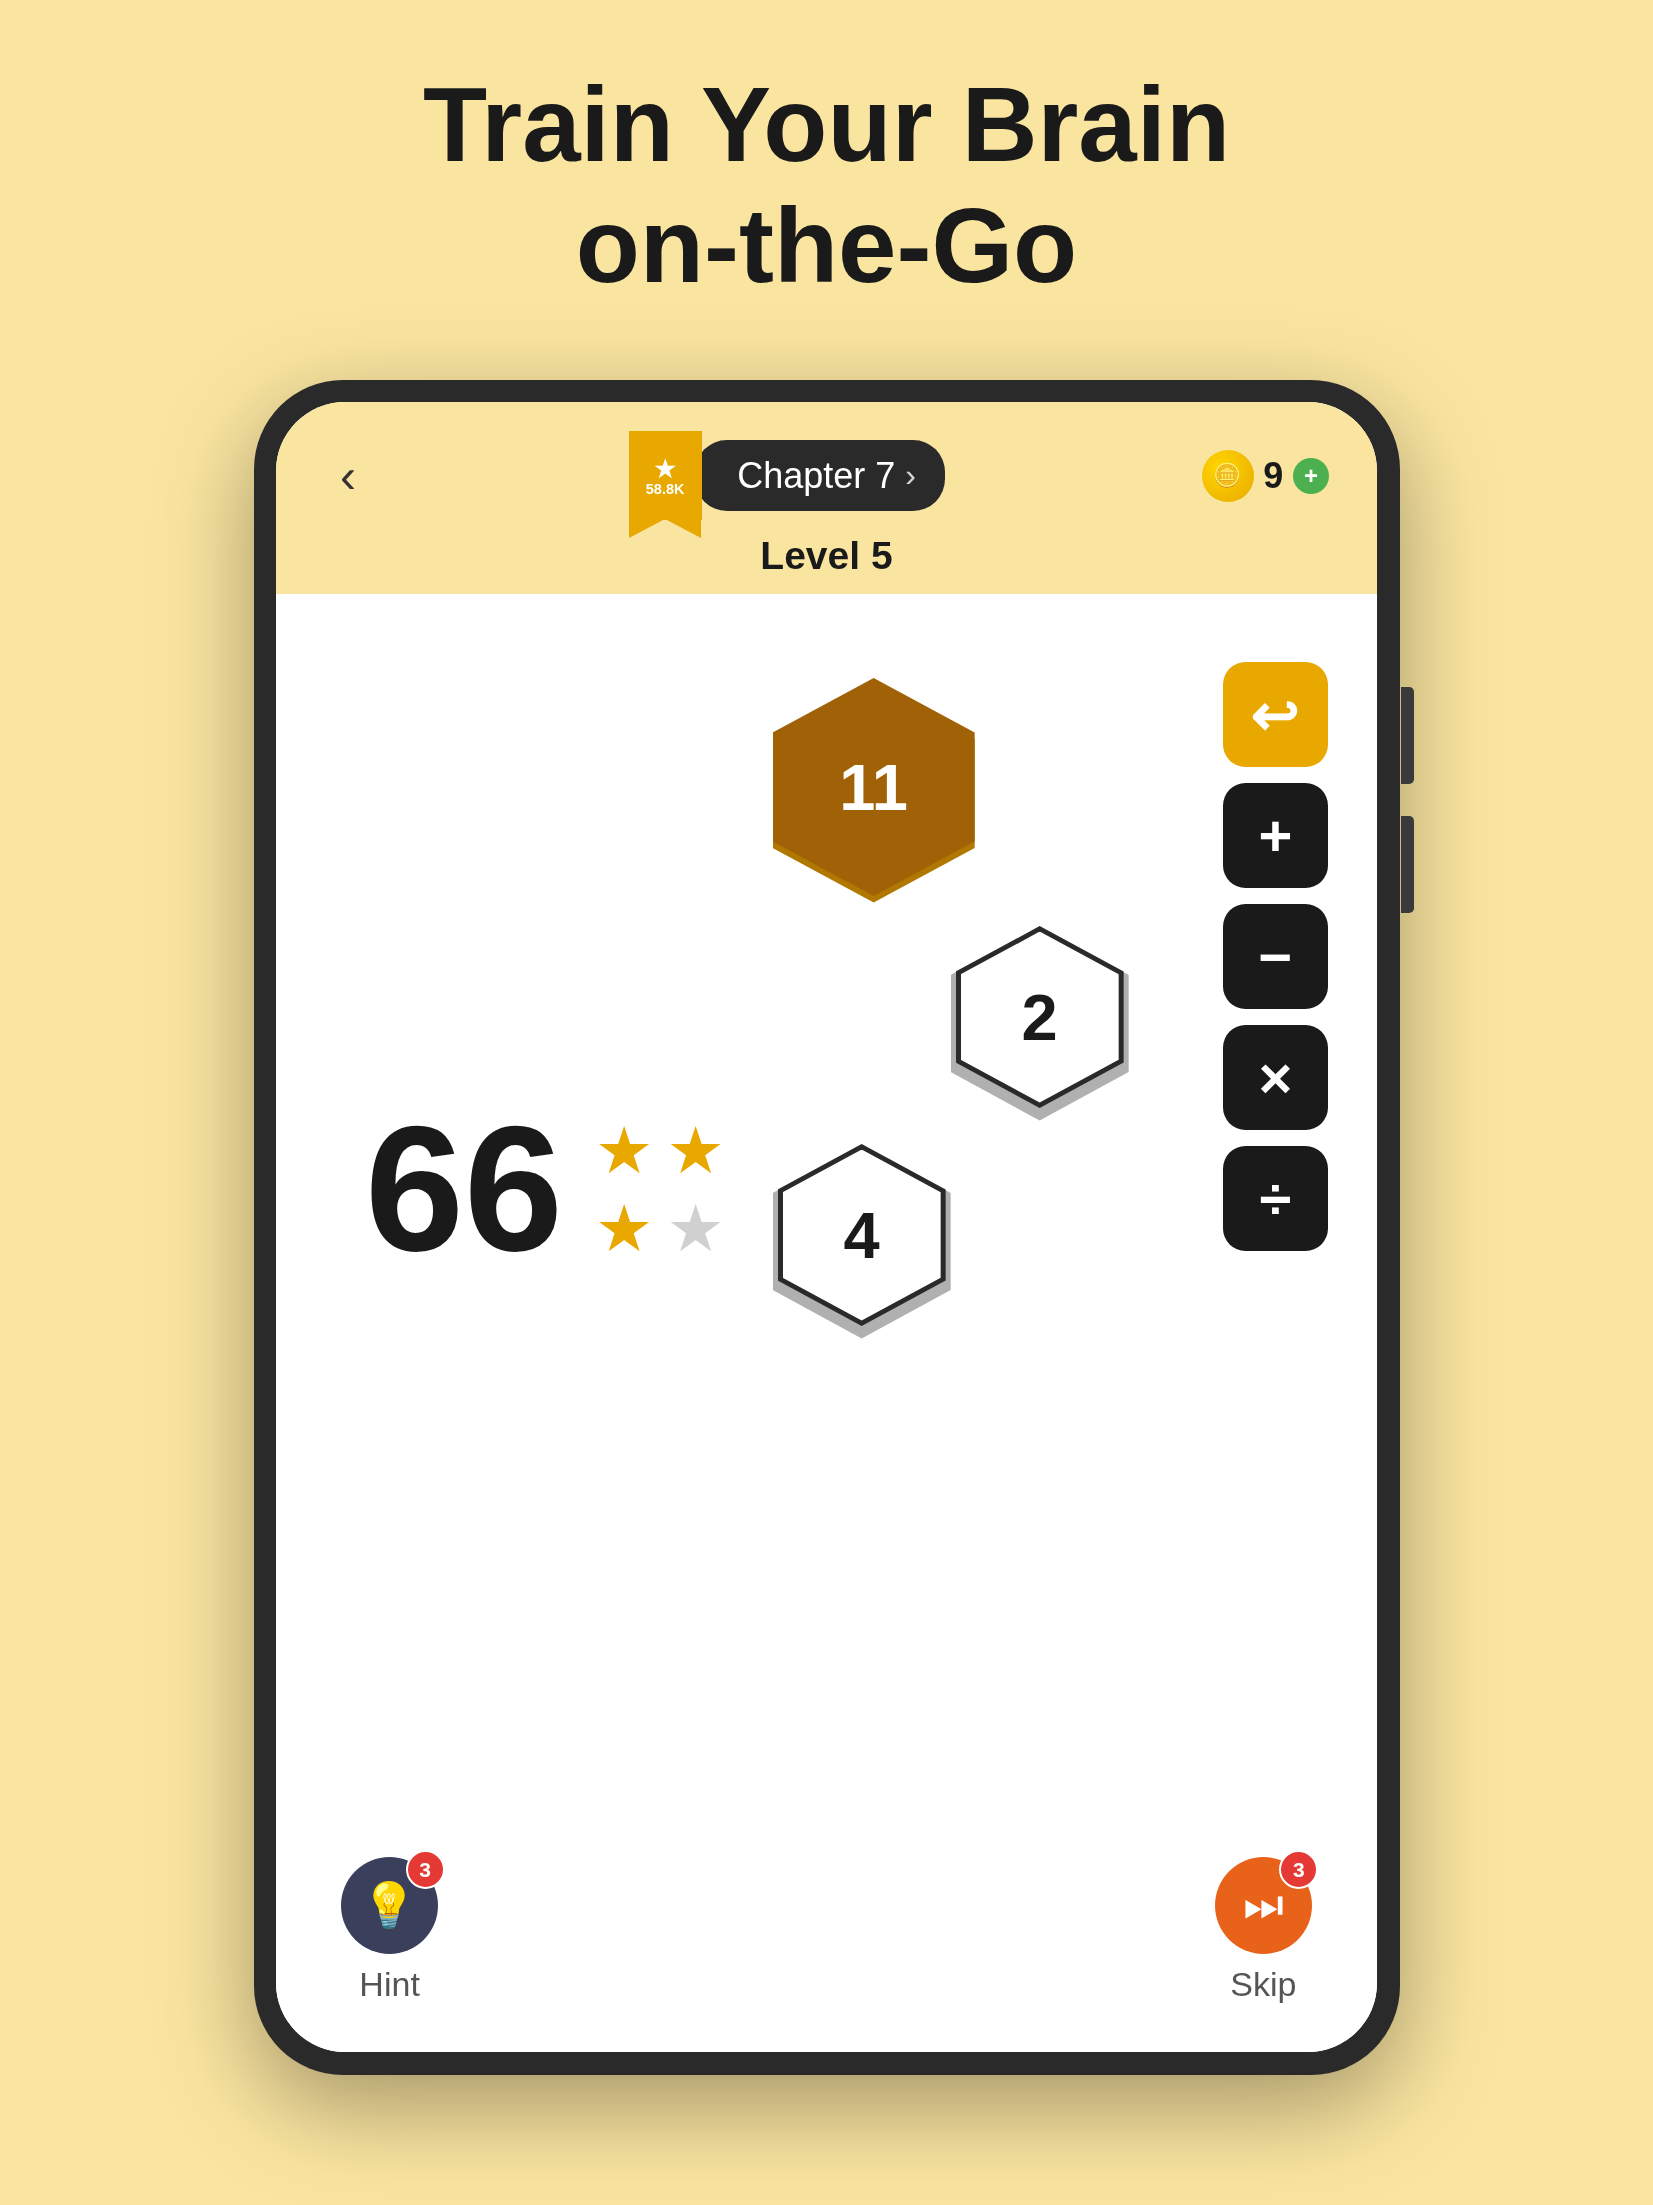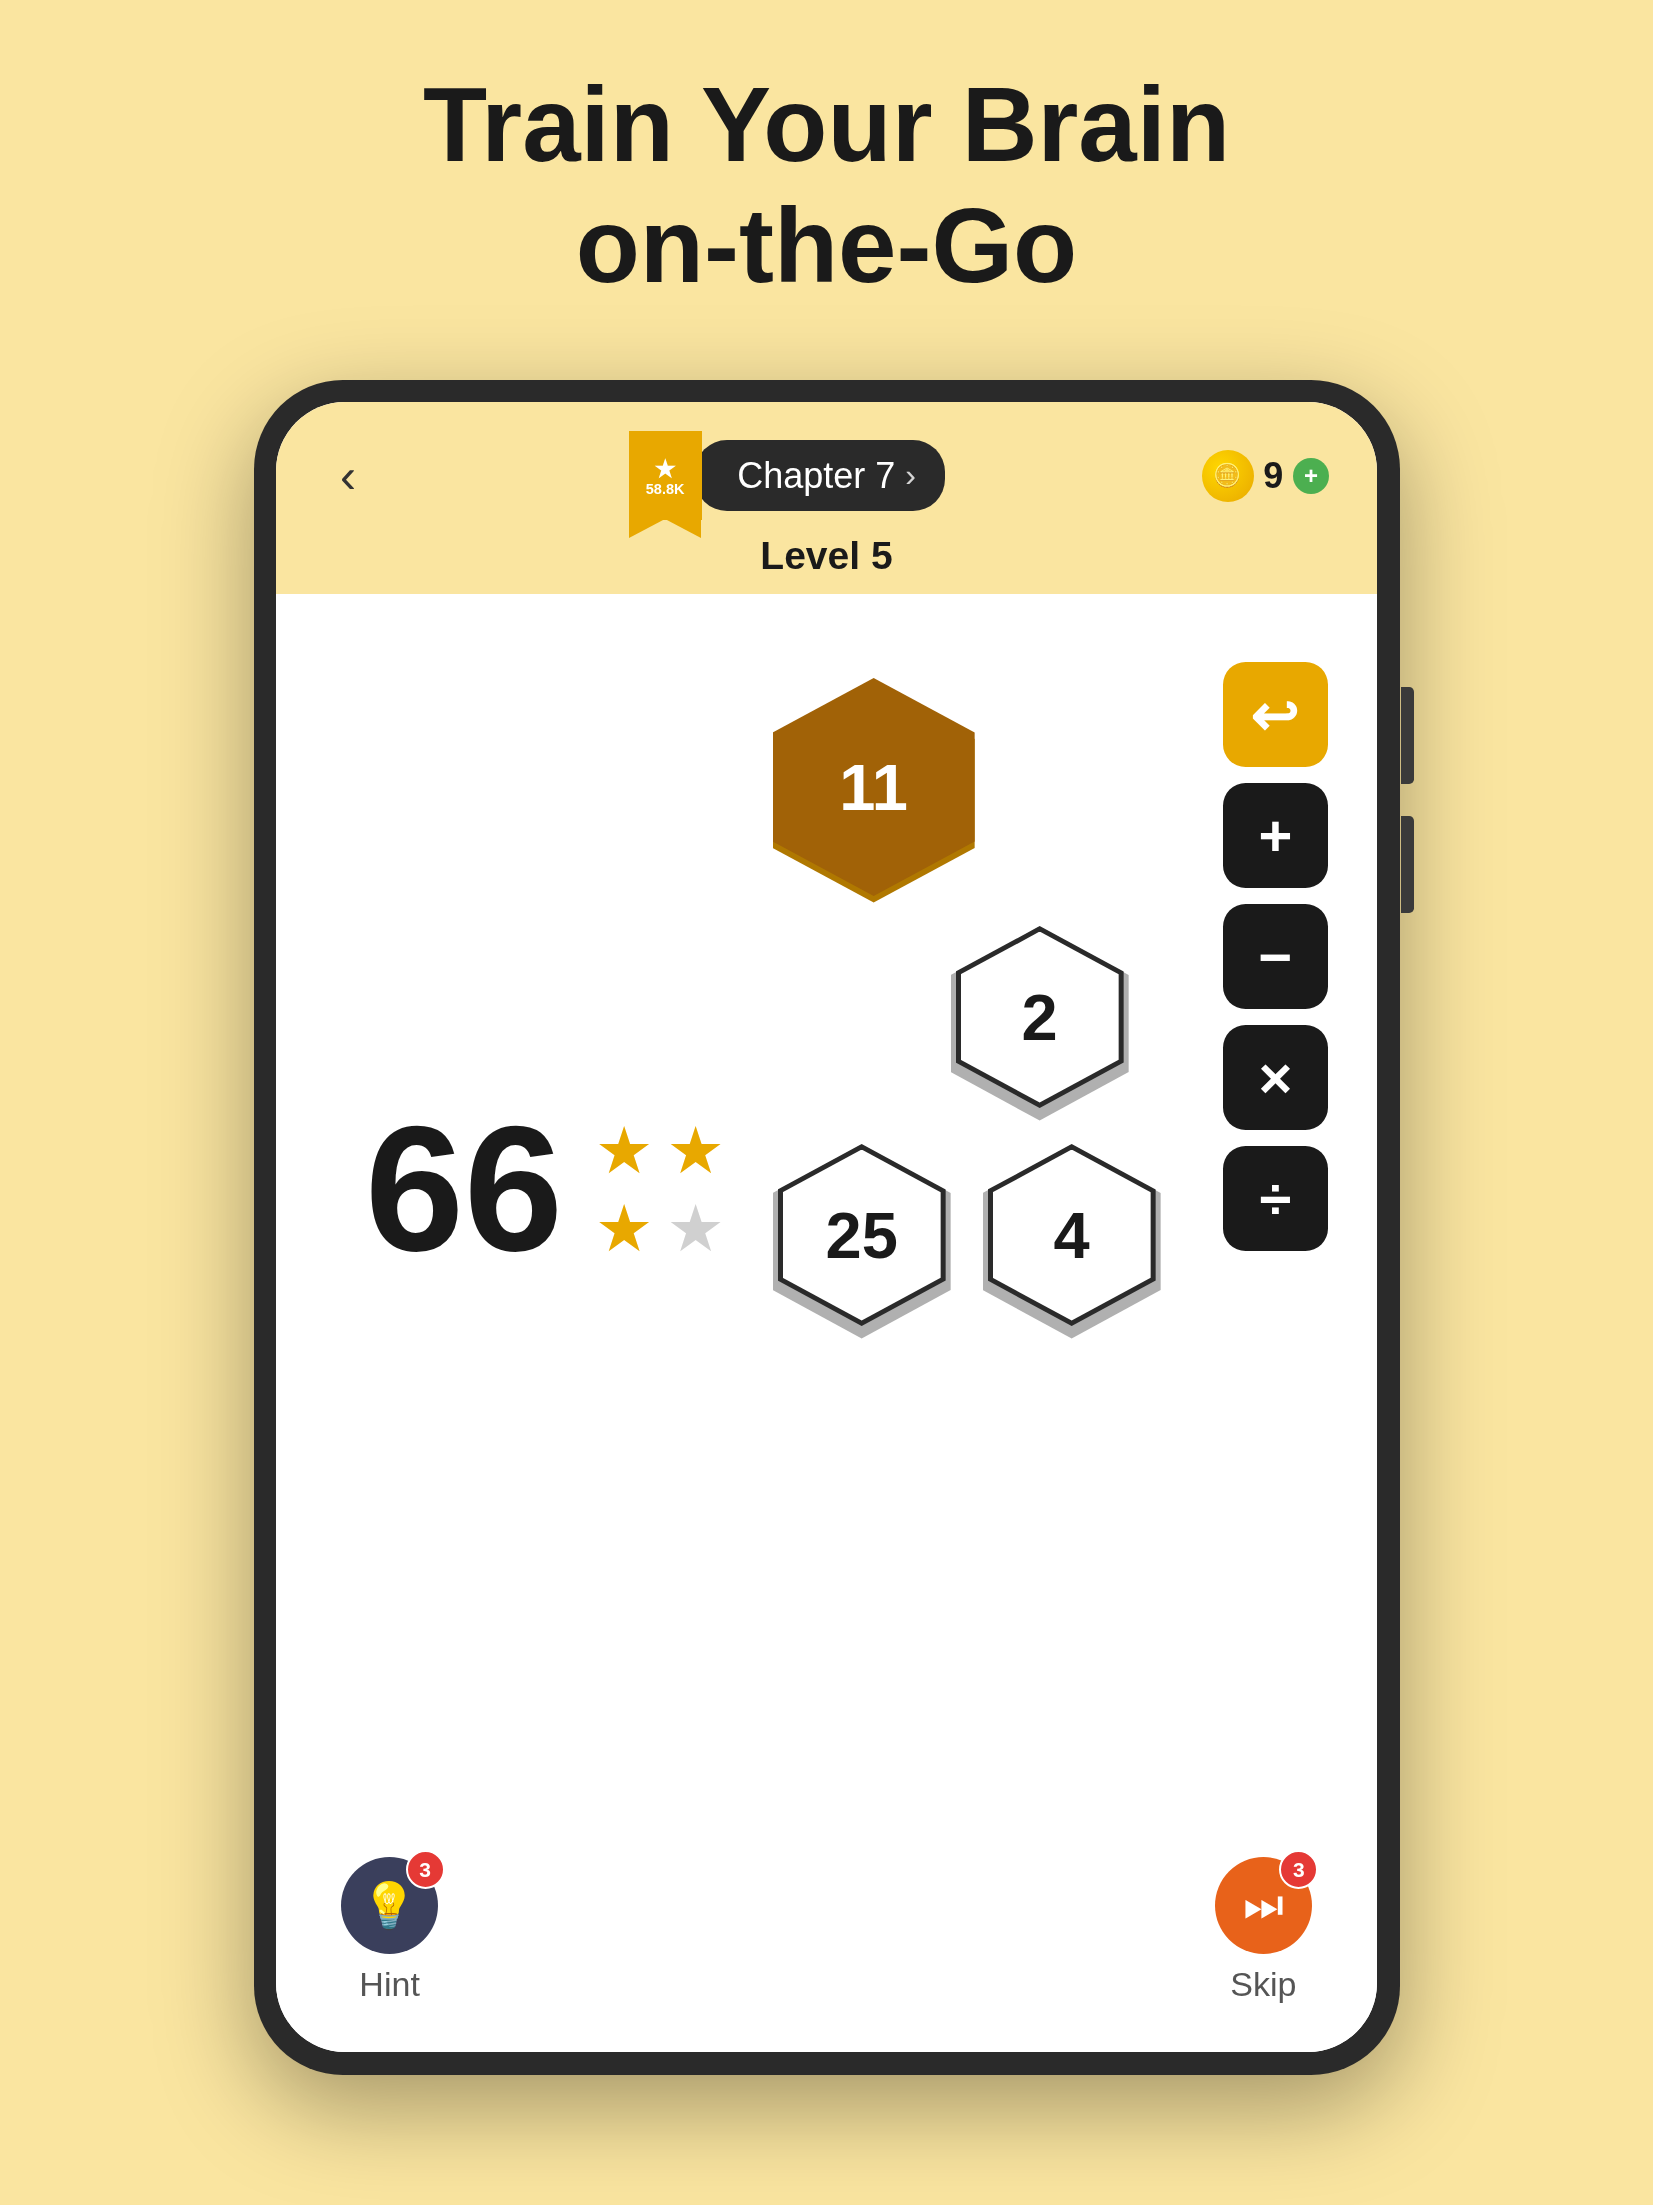--- a/index.html
+++ b/index.html
@@ -528,28 +528,20 @@
                 </div>
               </div>
             </div>
           </div>
 
           <div class="row3" style="display:flex; gap:32px;">
             <div class="hex-outer">
               <div class="hex-bg"></div>
               <div class="hex-inner-border">
                 <div class="hex-inner-face">
-                  <span class="hex-number">25</span>
-                </div>
-              </div>
-            </div>
-            <div class="hex-outer">
-              <div class="hex-bg"></div>
-              <div class="hex-inner-border">
-                <div class="hex-inner-face">
                   <span class="hex-number">4</span>
                 </div>
               </div>
             </div>
           </div>
 
         </div>
 
         <div class="operators-panel">
           <div class="op-btn op-undo">↩</div>

